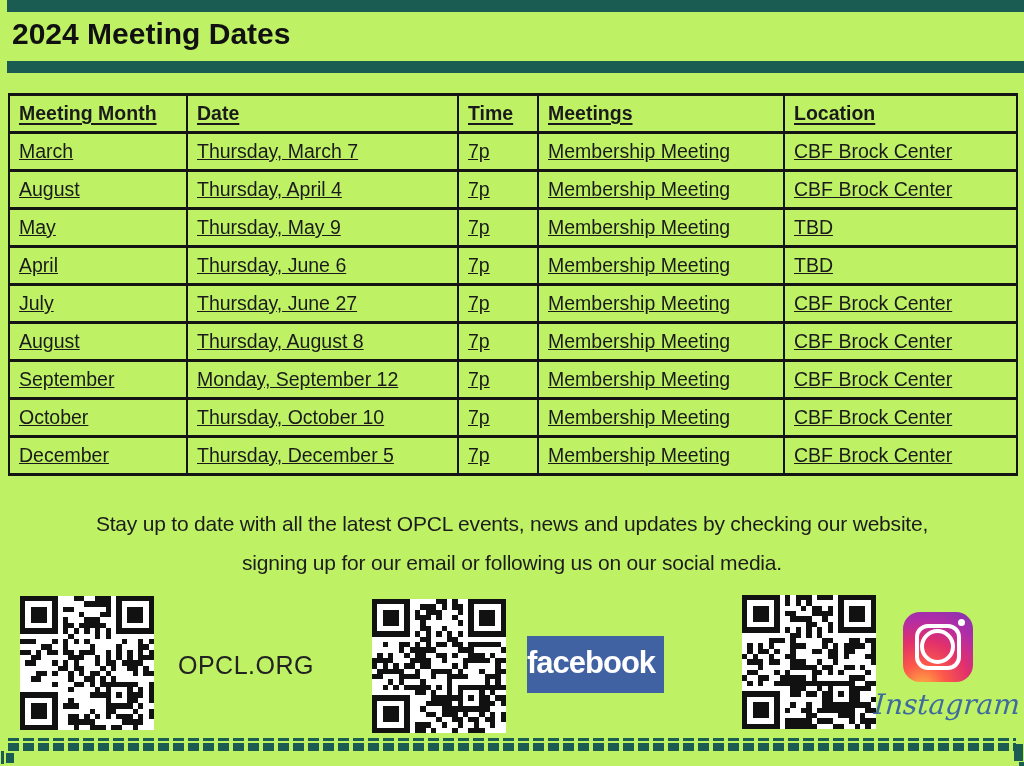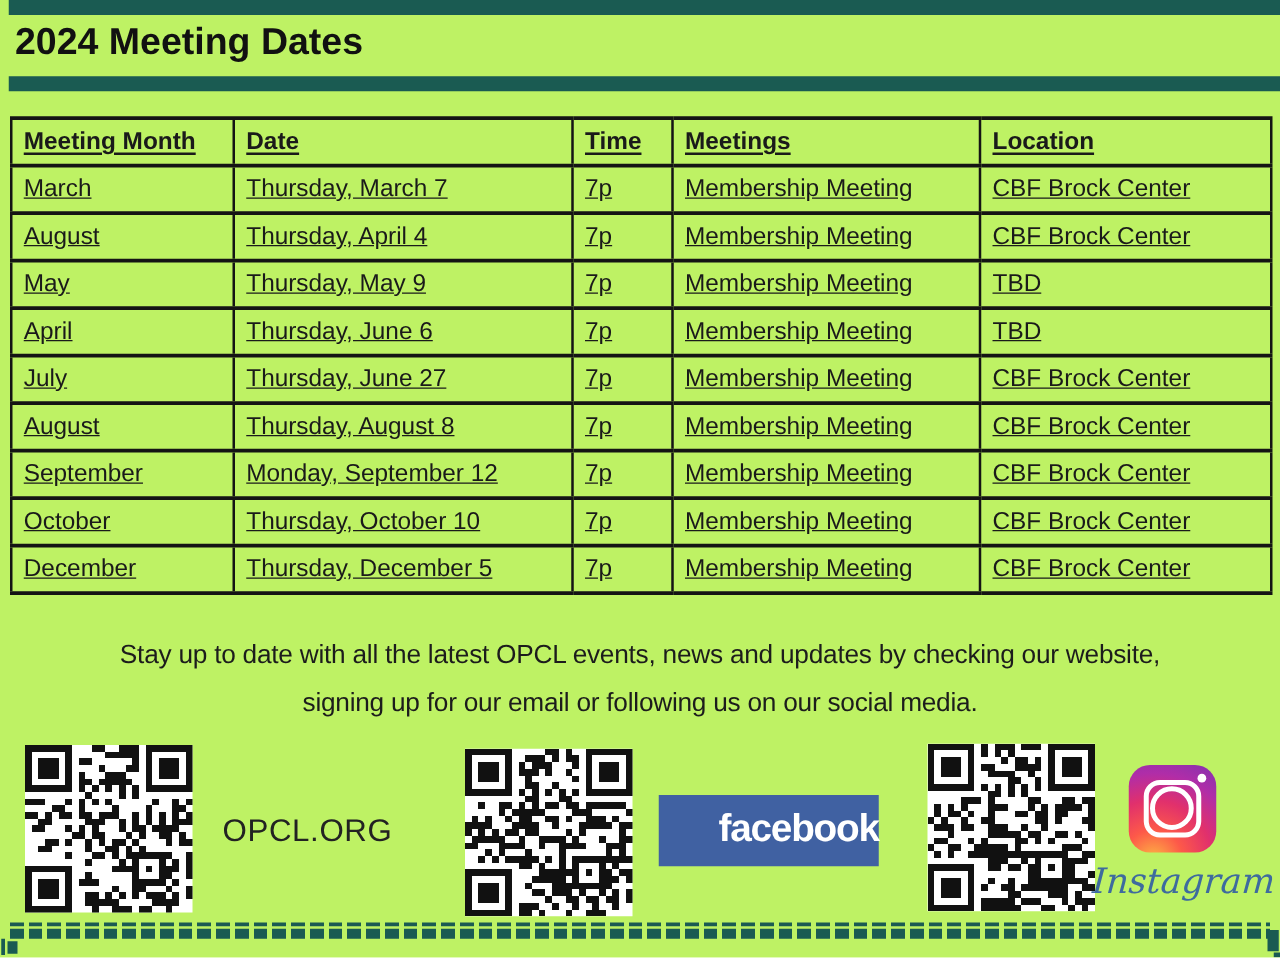--- a/index.html
+++ b/index.html
@@ -28,22 +28,22 @@
   .promo{position:absolute;left:0;top:504px;width:1024px;text-align:center;font-size:21px;line-height:39px;color:#1c1c1c;letter-spacing:-0.2px;}
 
   
   .qr{position:absolute;width:134px;height:134px;background:#fff;}
   .qr svg{width:100%;height:100%;display:block;}
   .qr1{left:20px;top:596px;}
   .qr2{left:372px;top:599px;}
   .qr3{left:742px;top:595px;}
   .opcl{position:absolute;left:178px;top:651px;font-size:25px;font-weight:normal;color:#222;letter-spacing:0.5px;}
   .fb{
-    position:absolute;left:527px;top:636px;width:176px;height:57px;background:var(--fbblue);
-    display:flex;align-items:center;justify-content:flex-end;
+    position:absolute;left:527px;top:636px;width:137px;height:57px;background:var(--fbblue);
+    display:flex;align-items:center;justify-content:flex-start;
   }
   .fb span{color:#fff;font-weight:bold;font-size:31px;letter-spacing:-1px;padding-bottom:3px;}
   .ig-icon{
     position:absolute;left:903px;top:612px;width:70px;height:70px;border-radius:17px;
     background:radial-gradient(circle at 28% 108%, #fdb743 0%, #fd5949 26%, #e1306c 52%, #b02da8 76%, #8134af 100%);
   }
   .ig-cam{position:absolute;left:12px;top:12px;right:12px;bottom:12px;border:4.5px solid #fff;border-radius:13px;}
   .ig-lens{position:absolute;left:50%;top:50%;width:27px;height:27px;margin:-18px 0 0 -18px;border:4.5px solid #fff;border-radius:50%;}
   .ig-dot{position:absolute;right:8px;top:7px;width:7px;height:7px;border-radius:50%;background:#fff;}
   .ig-word{

